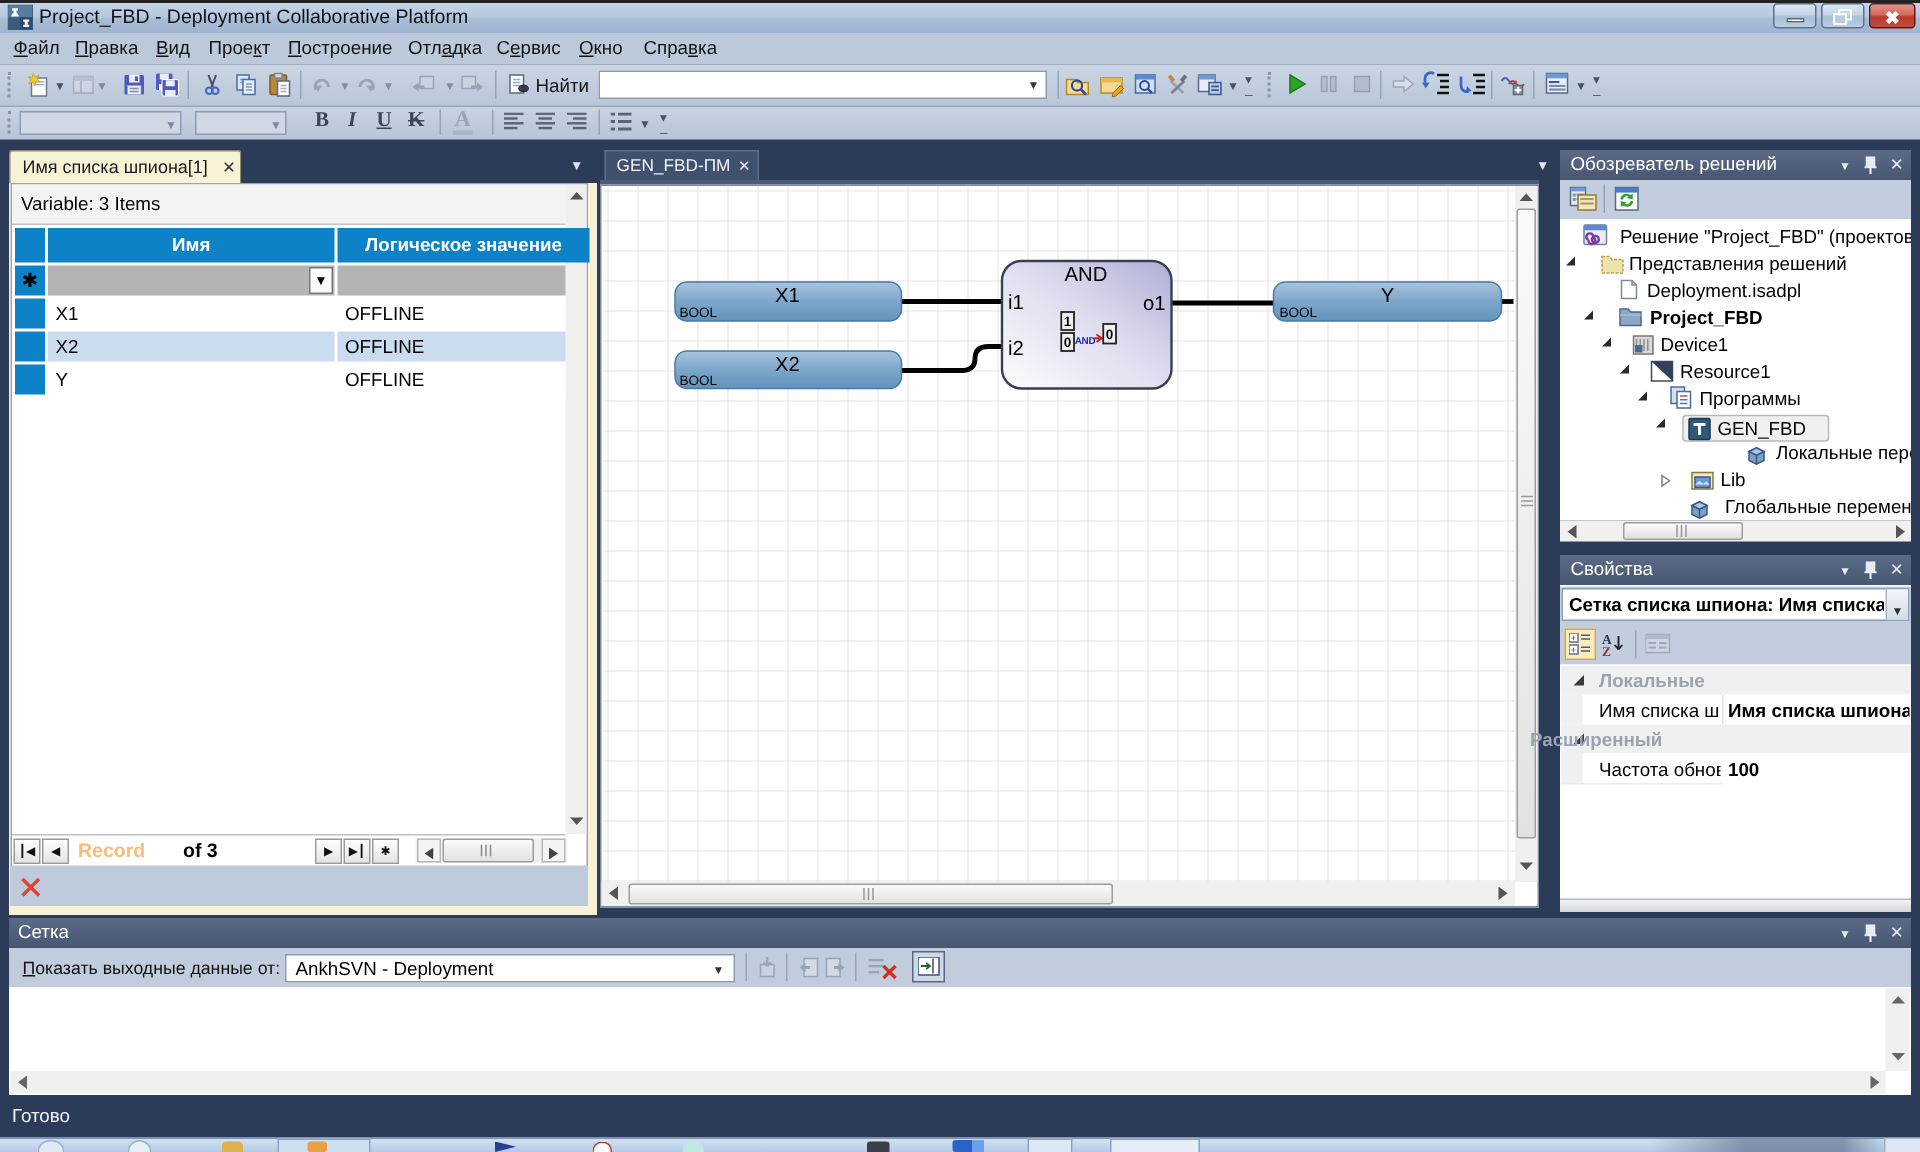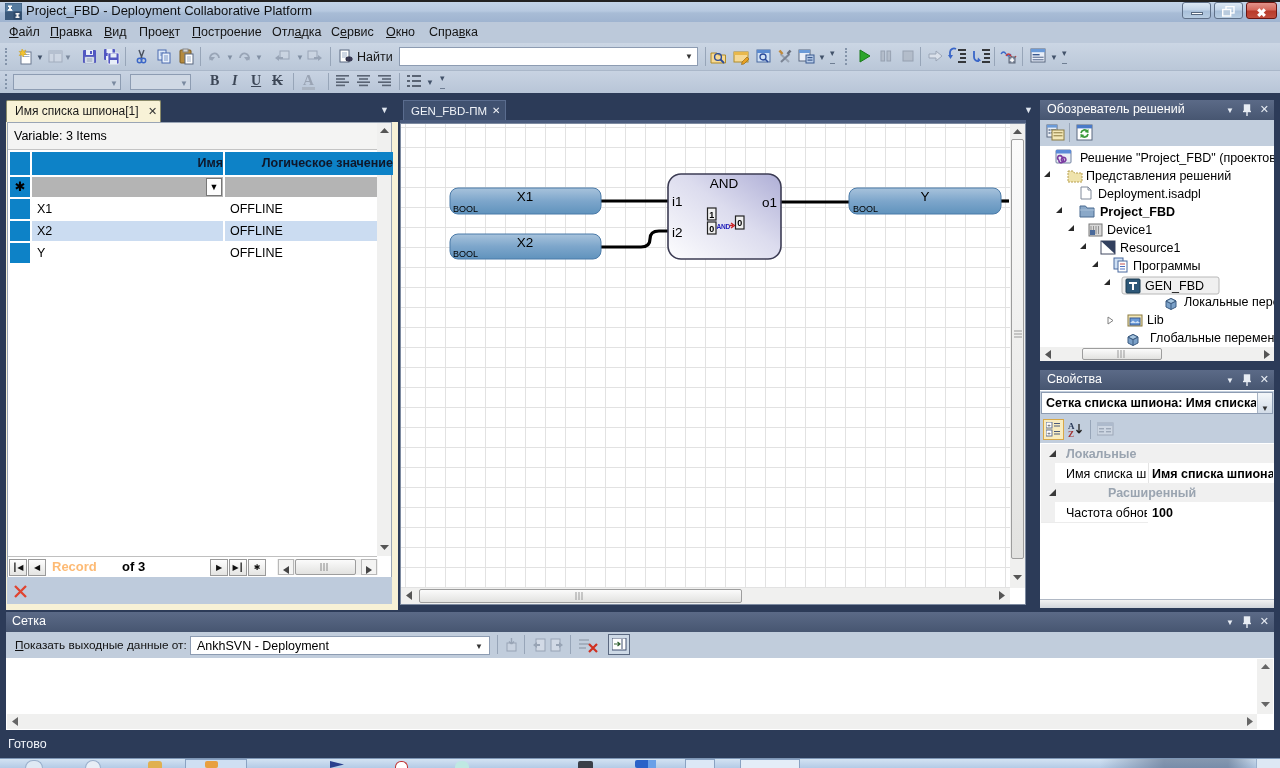--- a/index.html
+++ b/index.html
@@ -38,21 +38,21 @@
   .sbtrack { background:#f0f0ef; }
   .sbthumb { background:linear-gradient(#fbfbfb,#e2e2e0); border:1px solid #9d9d9d; border-radius:2px; }
 
   
   #ltab { left:6px; top:100px; width:155px; height:22px; background:#f8f2d7;
     border:1px solid #8a8a6a; border-bottom:none; border-radius:2px 2px 0 0;
     font-size:12px; color:#1a1a1a; }
   #lpanel { left:6px; top:122px; width:392px; height:488px; background:#f7f1d6; }
 
   
-  .hdrcell { background:#0d82c7; color:#0f172a; font-weight:bold; font-size:12.5px; text-align:right; }
+  .hdrcell { background:#0d82c7; color:#ffffff; font-weight:bold; font-size:12.5px; text-align:center; }
   .selcell { background:#0d82c7; }
   .rowtext { font-size:12.5px; color:#000; padding-left:5px; padding-top:3px; }
 
   
   .twtitle { background:linear-gradient(#5b6a87,#475671); color:#fff; font-size:12.5px; }
   .recbtn { width:18px; height:17px; background:linear-gradient(#fefefe,#e4e4e2);
     border:1px solid #9a9a9a; font-size:8px; color:#111; text-align:center; line-height:15px; }
 </style>
 </head>
 <body>
@@ -669,21 +669,21 @@
   </svg>
 <span class="abs" style="left:1066px;top:447px;font-size:12.5px;font-weight:bold;color:#9aa4b0;">Локальные</span>
 <div class="abs" style="left:1041px;top:463px;width:14px;height:20px;background:#f0f0f0;"></div>
 <span class="abs" style="left:1066px;top:467px;font-size:12.5px;color:#000;width:80px;overflow:hidden;white-space:nowrap;display:inline-block;">Имя списка шпиона</span>
 <div class="abs" style="left:1148px;top:463px;width:126px;height:20px;background:#fff;border-left:1px solid #e4e4e4;"></div>
 <span class="abs" style="left:1152px;top:467px;font-size:12.5px;font-weight:bold;color:#000;white-space:nowrap;width:121px;overflow:hidden;display:inline-block;">Имя списка шпиона[1]</span>
 <div class="abs" style="left:1041px;top:483px;width:233px;height:19px;background:#f0f0f0;"></div>
 <svg class="abs" style="left:1048px;top:488px" width="9" height="9">
     <path d="M1 8 l7 0 0 -7z" fill="#3a3a3a"></path>
   </svg>
-<span class="abs" style="left:1108px;top:486px;font-size:12.5px;font-weight:bold;color:#9aa4b0;">Расширенный</span>
+<span class="abs" style="left:1020px;top:486px;font-size:12.5px;font-weight:bold;color:#9aa4b0;">Расширенный</span>
 <div class="abs" style="left:1041px;top:502px;width:14px;height:20px;background:#f0f0f0;"></div>
 <span class="abs" style="left:1066px;top:506px;font-size:12.5px;color:#000;width:81px;overflow:hidden;white-space:nowrap;display:inline-block;">Частота обнов.</span>
 <span class="abs" style="left:1152px;top:506px;font-size:12.5px;font-weight:bold;color:#000;">100</span>
 <div class="abs" style="left:1055px;top:483px;width:1px;height:0px;"></div>
 <div class="abs" style="left:1041px;top:522px;width:107px;height:1px;background:#ececec;"></div>
 
 <div class="abs" style="left:1040px;top:599px;width:234px;height:9px;background:linear-gradient(#f2f2f2,#d2d6dc);border-top:1px solid #b0b8c4;"></div>
 
 <div class="abs twtitle" style="left:6px;top:612px;width:1268px;height:20px;">
   <span style="position:absolute;left:6px;top:2px;">Сетка</span>

